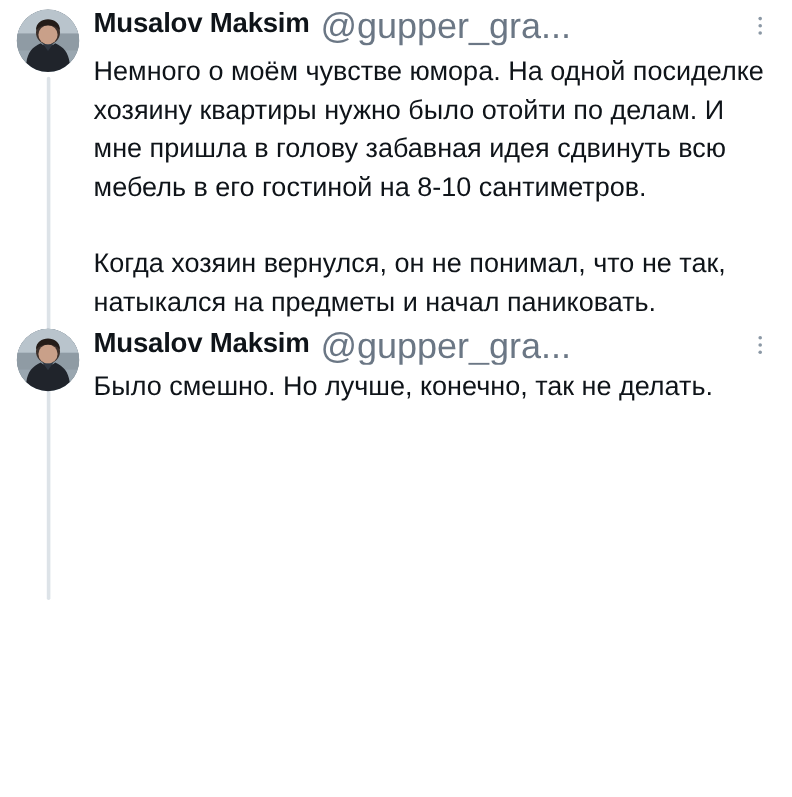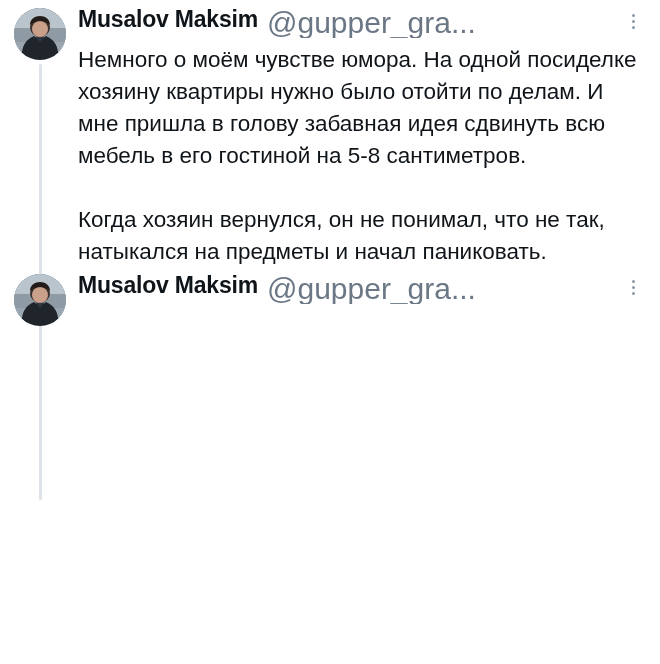--- a/index.html
+++ b/index.html
@@ -157,21 +157,21 @@
         <span class="name">Musalov Maksim</span>
         <span class="handle">@gupper_gra...</span>
         <span class="more-btn">
           <span class="dots" aria-hidden="true">
               <i></i>
               <i></i>
               <i></i>
             </span>
         </span>
       </div>
-      <div class="text">Немного о моём чувстве юмора. На одной посиделке хозяину квартиры нужно было отойти по делам. И мне пришла в голову забавная идея сдвинуть всю мебель в его гостиной на 5-8 сантиметров.
+      <div class="text">Немного о моём чувстве юмора. На одной посиделке хозяину квартиры нужно было отойти по делам. И мне пришла в голову забавная идея сдвинуть всю мебель в его гостиной на 8-10 сантиметров.
 
 Когда хозяин вернулся, он не понимал, что не так, натыкался на предметы и начал паниковать.</div>
     </div>
   </div>
 
   <div class="tweet tweet-2">
     <div class="avatar-col">
       <div class="avatar">
         <svg width="52" height="52" viewBox="0 0 52 52" aria-hidden="true">
           <defs>
@@ -197,16 +197,17 @@
         <span class="name">Musalov Maksim</span>
         <span class="handle">@gupper_gra...</span>
         <span class="more-btn">
           <span class="dots" aria-hidden="true">
               <i></i>
               <i></i>
               <i></i>
             </span>
         </span>
       </div>
+      <div class="text text-2">Было смешно. Но лучше, конечно, так не делать.</div>
     </div>
   </div>
 
 </div>
 
 </body></html>

